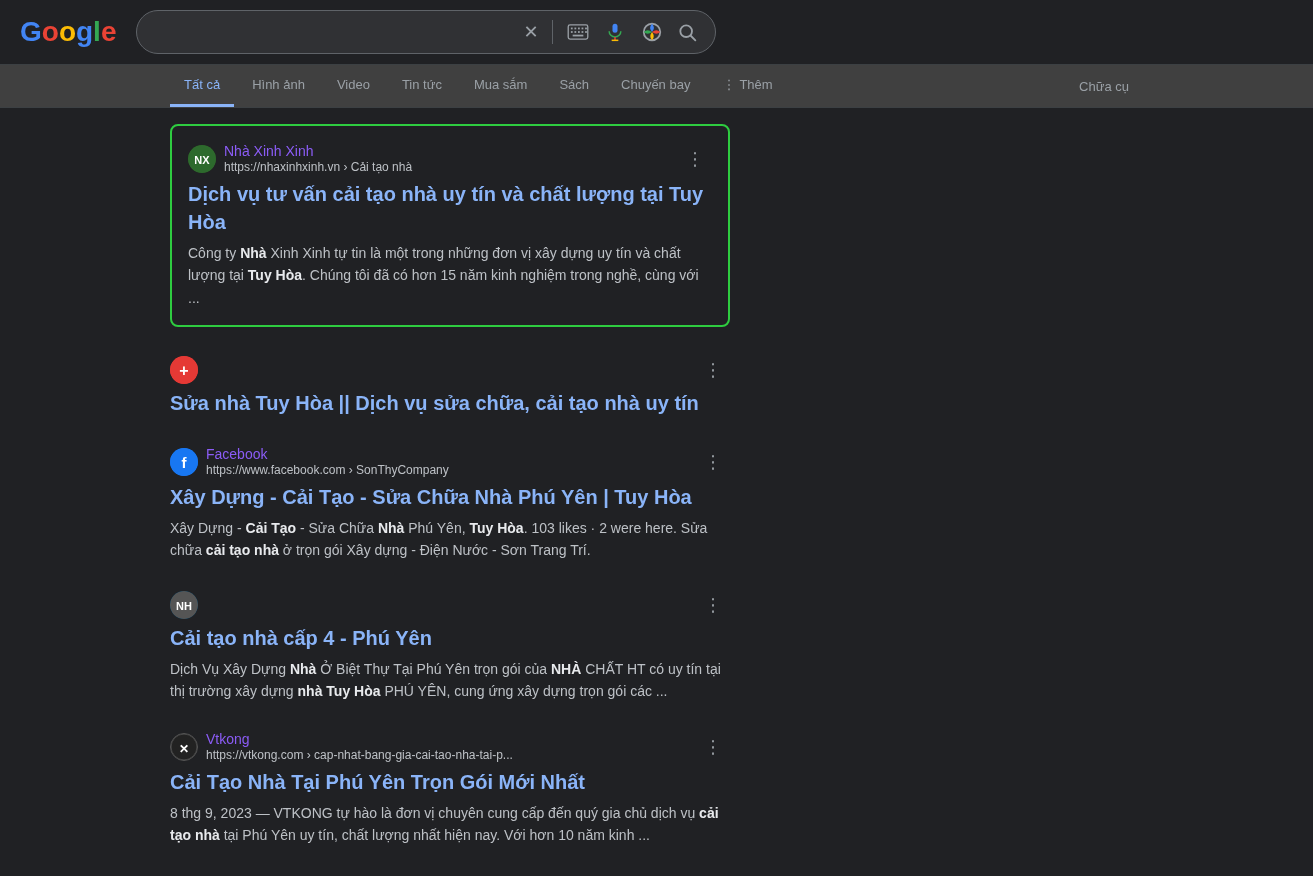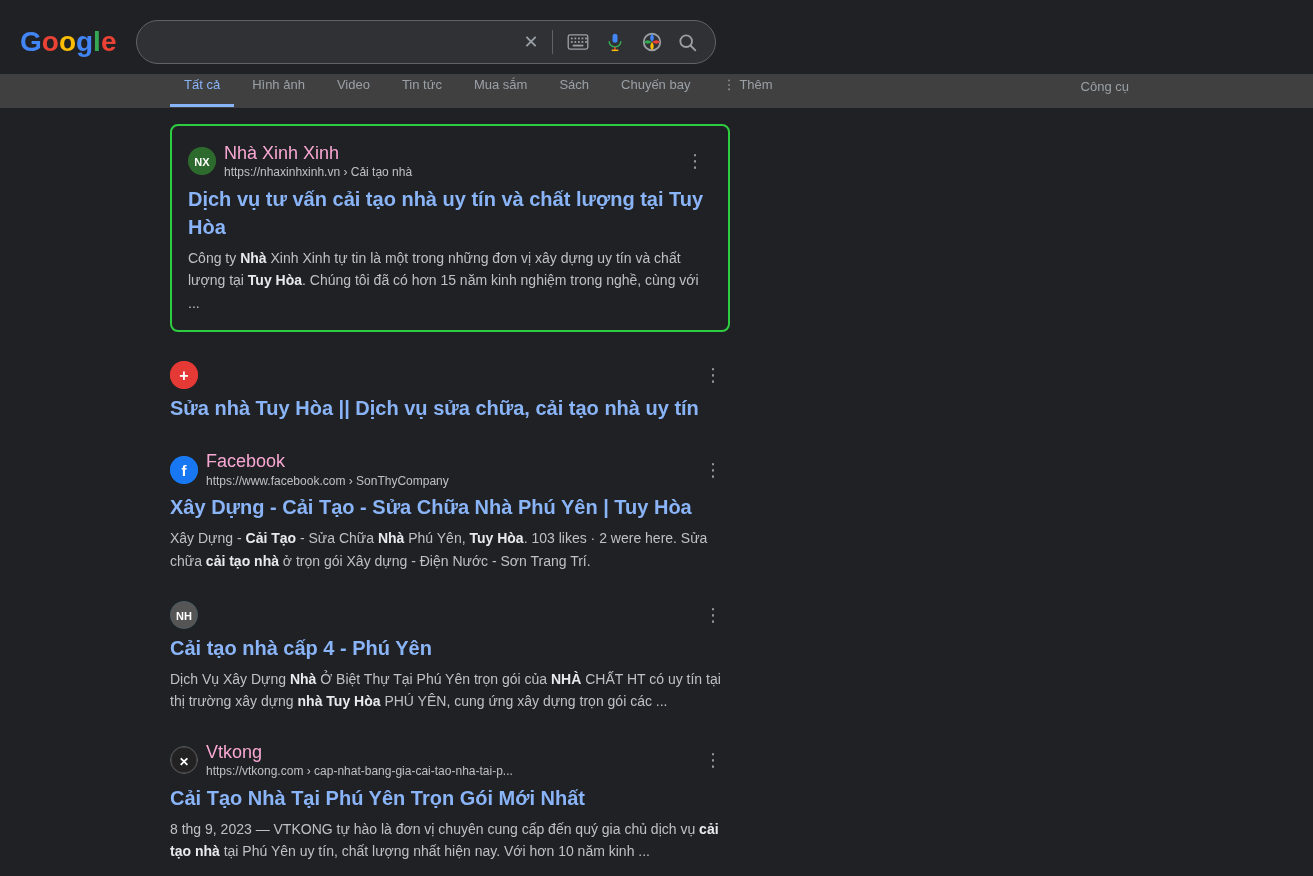--- a/index.html
+++ b/index.html
@@ -15,21 +15,21 @@
 
     
     .header {
       background: #202124;
       display: flex;
       align-items: center;
       padding: 10px 20px;
       gap: 20px;
       border-bottom: 1px solid #3c4043;
       position: sticky;
-      top: 10px;
+      top: 0;
       z-index: 100;
     }
 
     .google-logo {
       font-size: 28px;
       font-weight: bold;
       color: #fff;
       white-space: nowrap;
       flex-shrink: 0;
     }
@@ -164,22 +164,22 @@
     .favicon-suanha { background: #e53935; }
     .favicon-fb { background: #1877f2; }
     .favicon-nhachatht { background: #0c4a6e; }
     .favicon-vtkong { background: #222; border: 1px solid #555; }
 
     .site-meta {
       display: flex;
       flex-direction: column;
     }
     .site-name {
-      font-size: 18px;
-      color: #f9a8d4;
+      font-size: 14px;
+      color: #8b5cf6;
       line-height: 1.3;
     }
     .site-url {
       font-size: 12px;
       color: #bdc1c6;
       line-height: 1.3;
     }
     .kebab-menu {
       margin-left: auto;
       color: #9aa0a6;
@@ -279,21 +279,21 @@
   <a class="tab">Video</a>
   <a class="tab">Tin tức</a>
   <a class="tab">Mua sắm</a>
   <a class="tab">Sách</a>
   <a class="tab">Chuyến bay</a>
   <a class="tab tab-more">
     <span>⋮</span>
     <span>Thêm</span>
   </a>
   <div style="flex:1"></div>
-  <span class="tools-tab">Công cụ</span>
+  <span class="tools-tab">Chữa cụ</span>
 </div>
 
 <div class="main-content">
 
   <div class="result-item highlighted">
     <div class="site-info">
       <div class="site-favicon favicon-nxx">
         <svg width="28" height="28" viewBox="0 0 28 28" xmlns="http://www.w3.org/2000/svg">
           <circle cx="14" cy="14" r="14" fill="#2d6a2d"></circle>
           <text x="14" y="19" text-anchor="middle" font-size="11" fill="white" font-weight="bold">NX</text>

